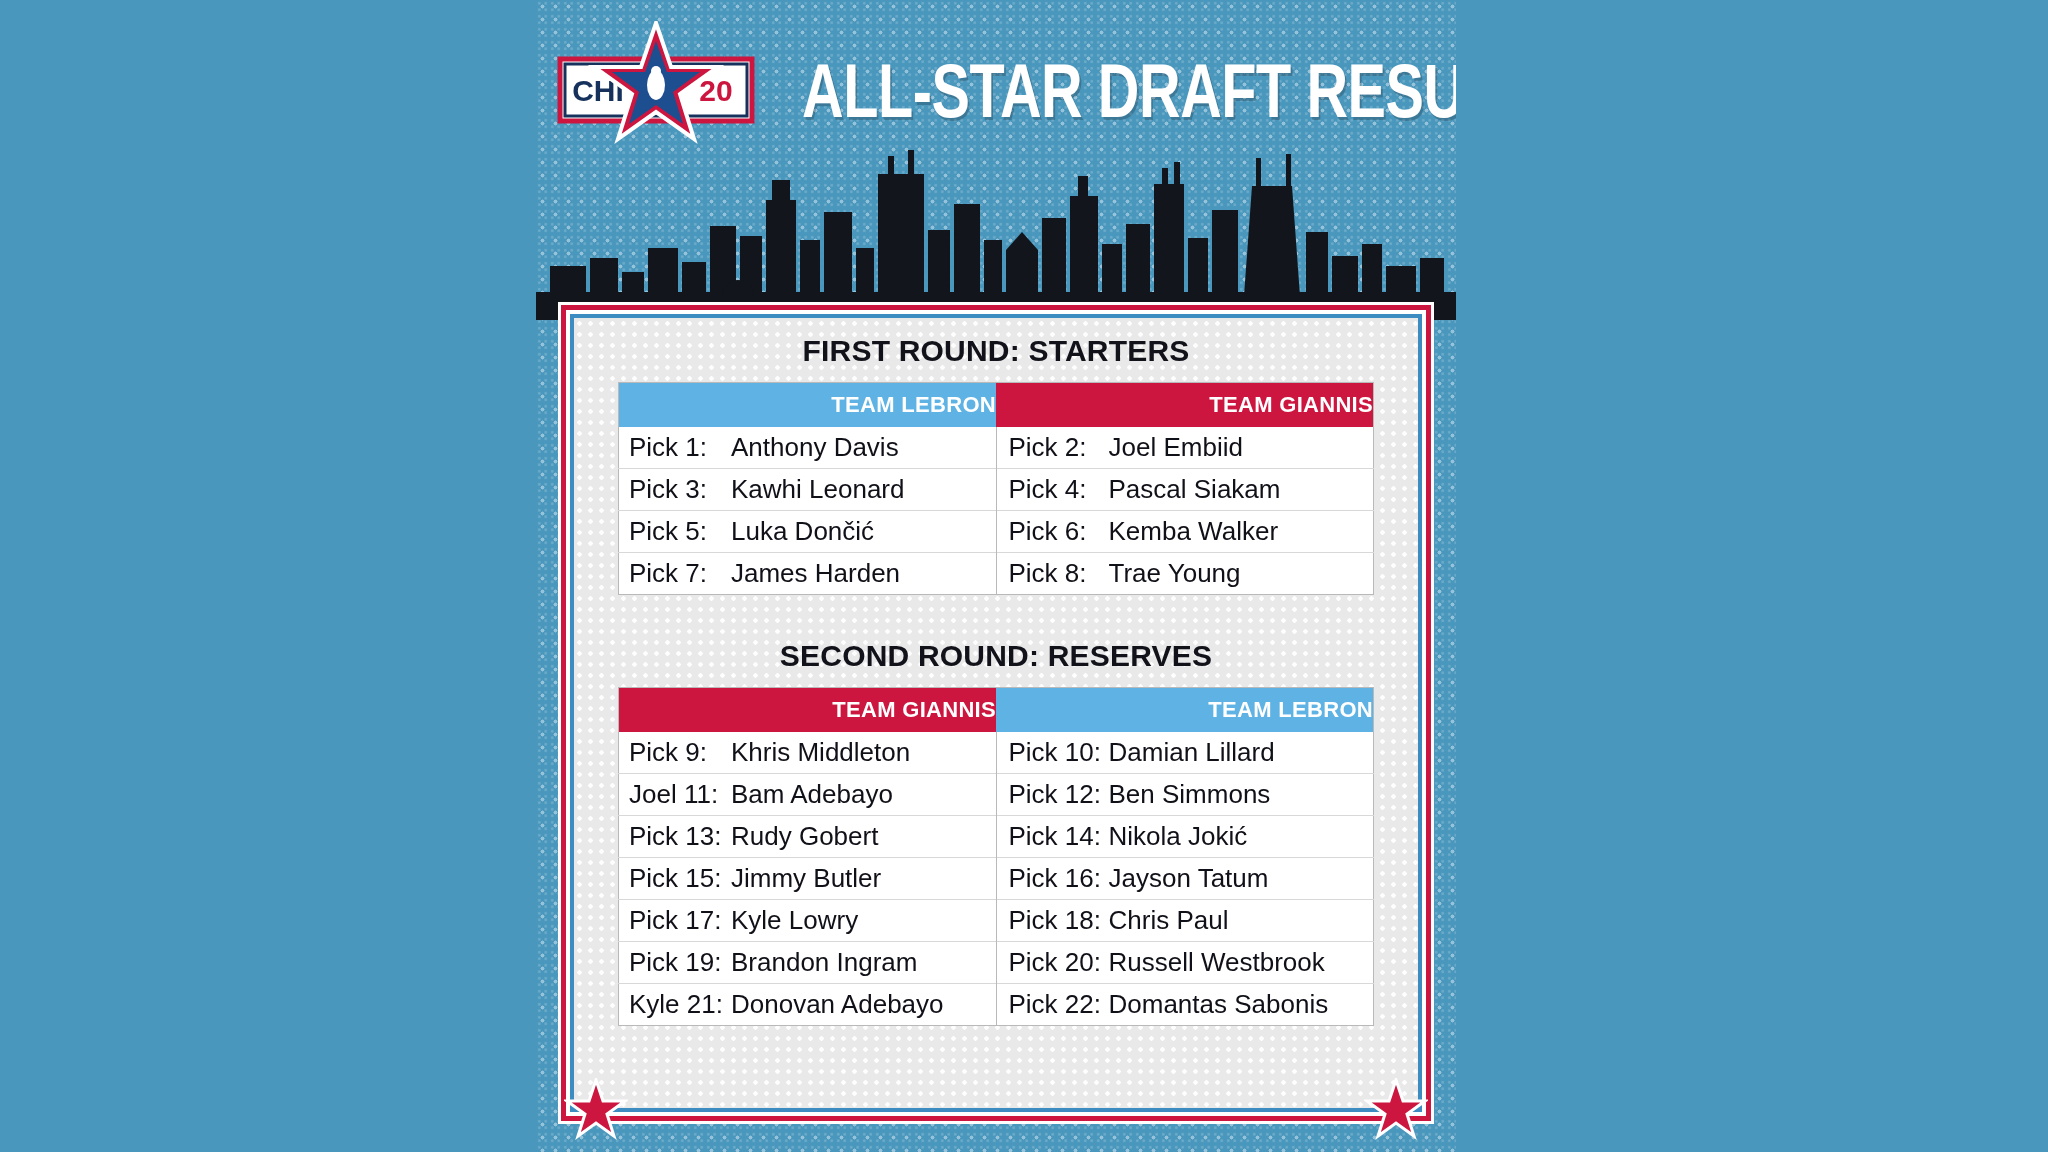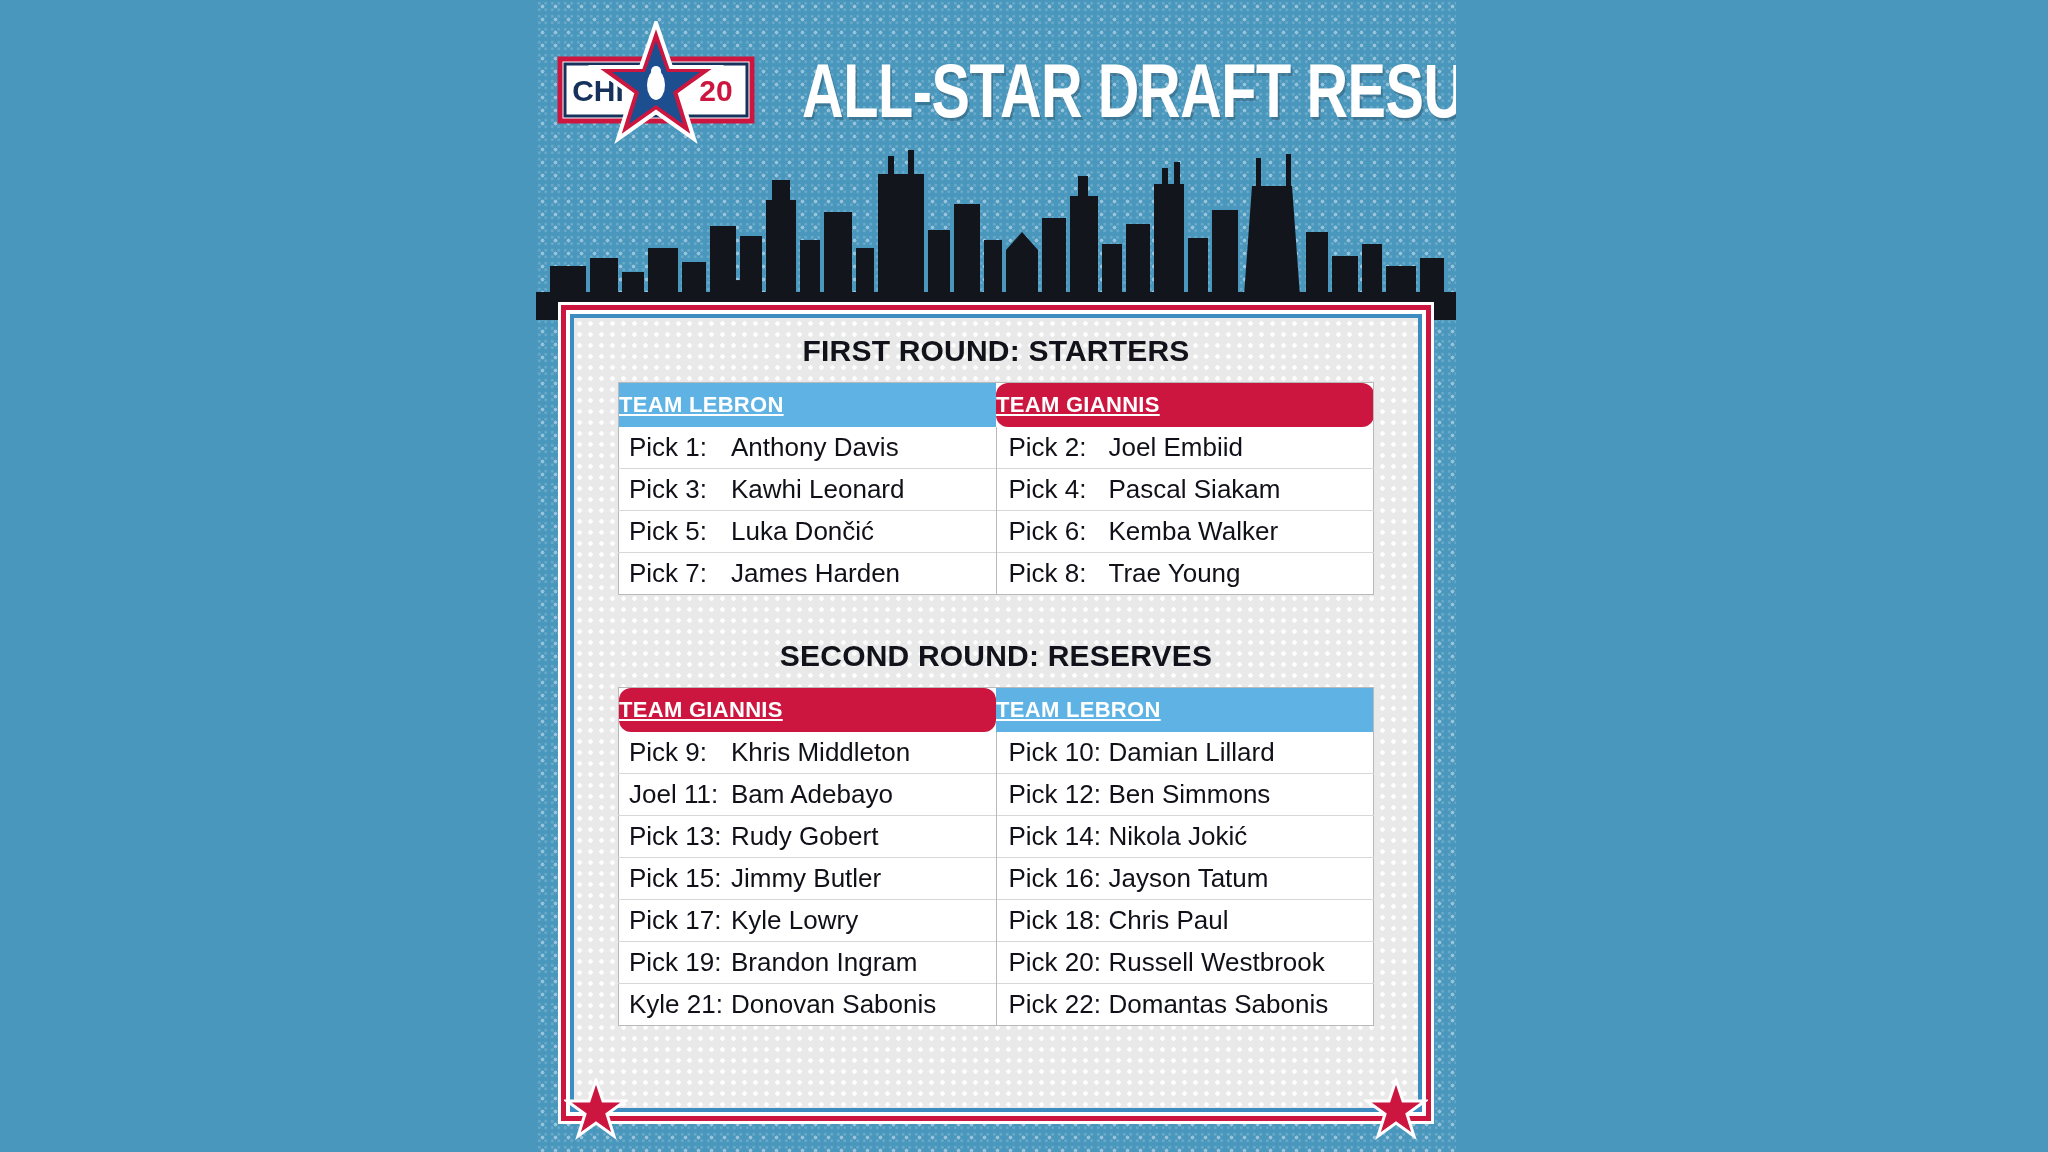--- a/index.html
+++ b/index.html
@@ -156,26 +156,25 @@
     background: #ffffff;
     border: 1px solid #b9b9b9;
   }
 
   .tbl th {
     padding: 9px 0 9px 0;
     font-family: "Liberation Sans", sans-serif;
     font-weight: bold;
     font-size: 22px;
     color: #ffffff;
-    text-align: left;
+    text-align: right;
     letter-spacing: 0.3px;
-    text-decoration: underline;
   }
   .th-lebron { background: #5eb3e4; }
-  .th-giannis { background: #cc163f; border-radius: 12px; }
+  .th-giannis { background: #cc163f; }
 
   .tbl td {
     font-family: "Liberation Sans", sans-serif;
     font-size: 26px;
     color: #101018;
     padding: 5px 0 5px 0;
     border-top: 1px solid #d8d8d8;
     vertical-align: middle;
   }
   .tbl tr:first-child td { border-top: none; }
@@ -473,21 +472,21 @@
                   <div class="cell">
                     <span class="pick-lbl">Pick 20:</span>
                     <span class="pick-name">Russell Westbrook</span>
                   </div>
                 </td>
               </tr>
               <tr>
                 <td class="left-col">
                   <div class="cell">
                     <span class="pick-lbl">Kyle 21:</span>
-                    <span class="pick-name">Donovan Sabonis</span>
+                    <span class="pick-name">Donovan Adebayo</span>
                   </div>
                 </td>
                 <td class="right-col">
                   <div class="cell">
                     <span class="pick-lbl">Pick 22:</span>
                     <span class="pick-name">Domantas Sabonis</span>
                   </div>
                 </td>
               </tr>
             </tbody>

